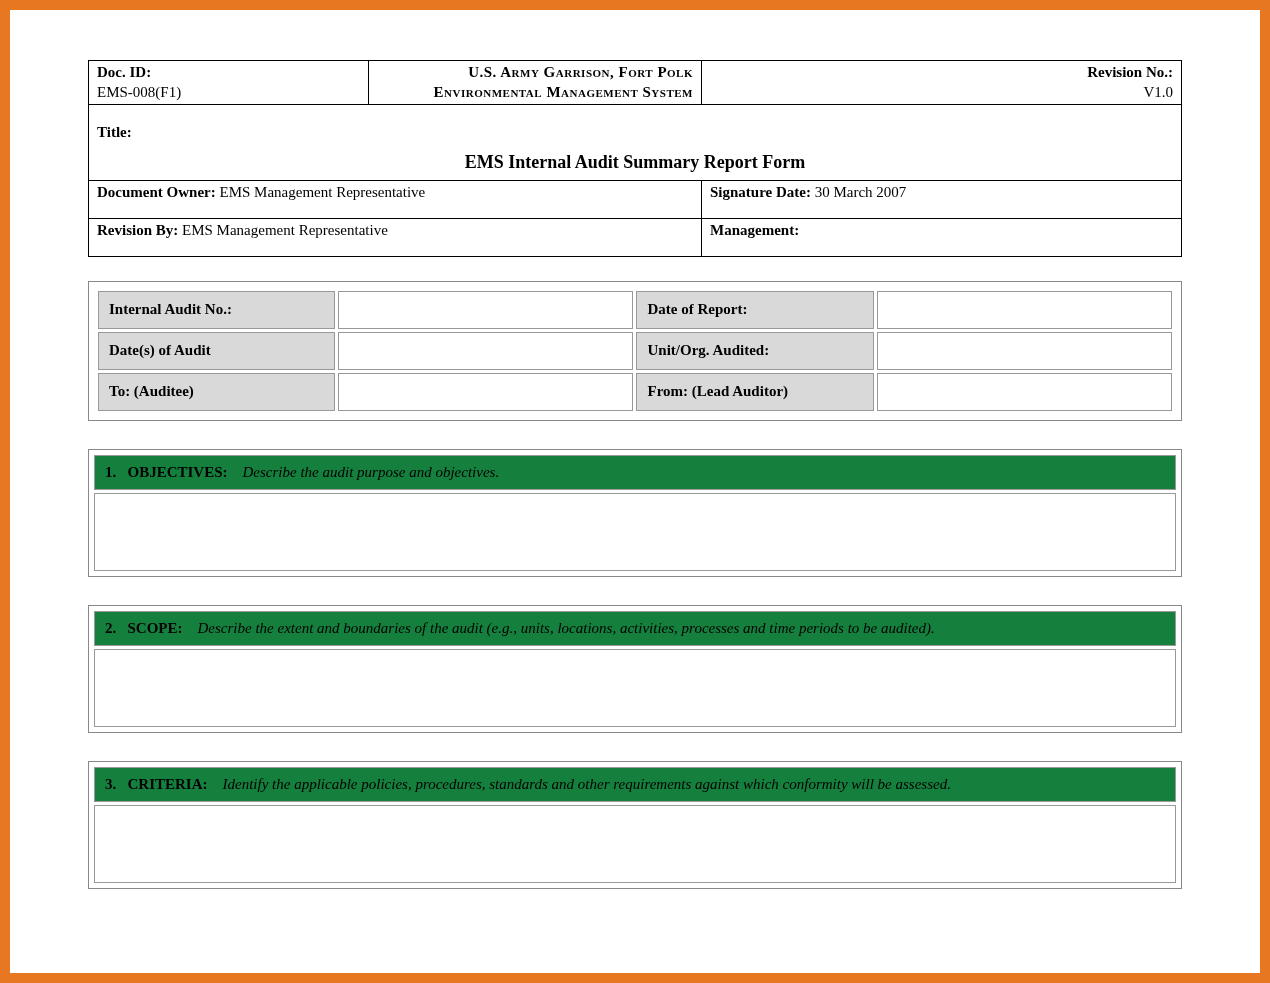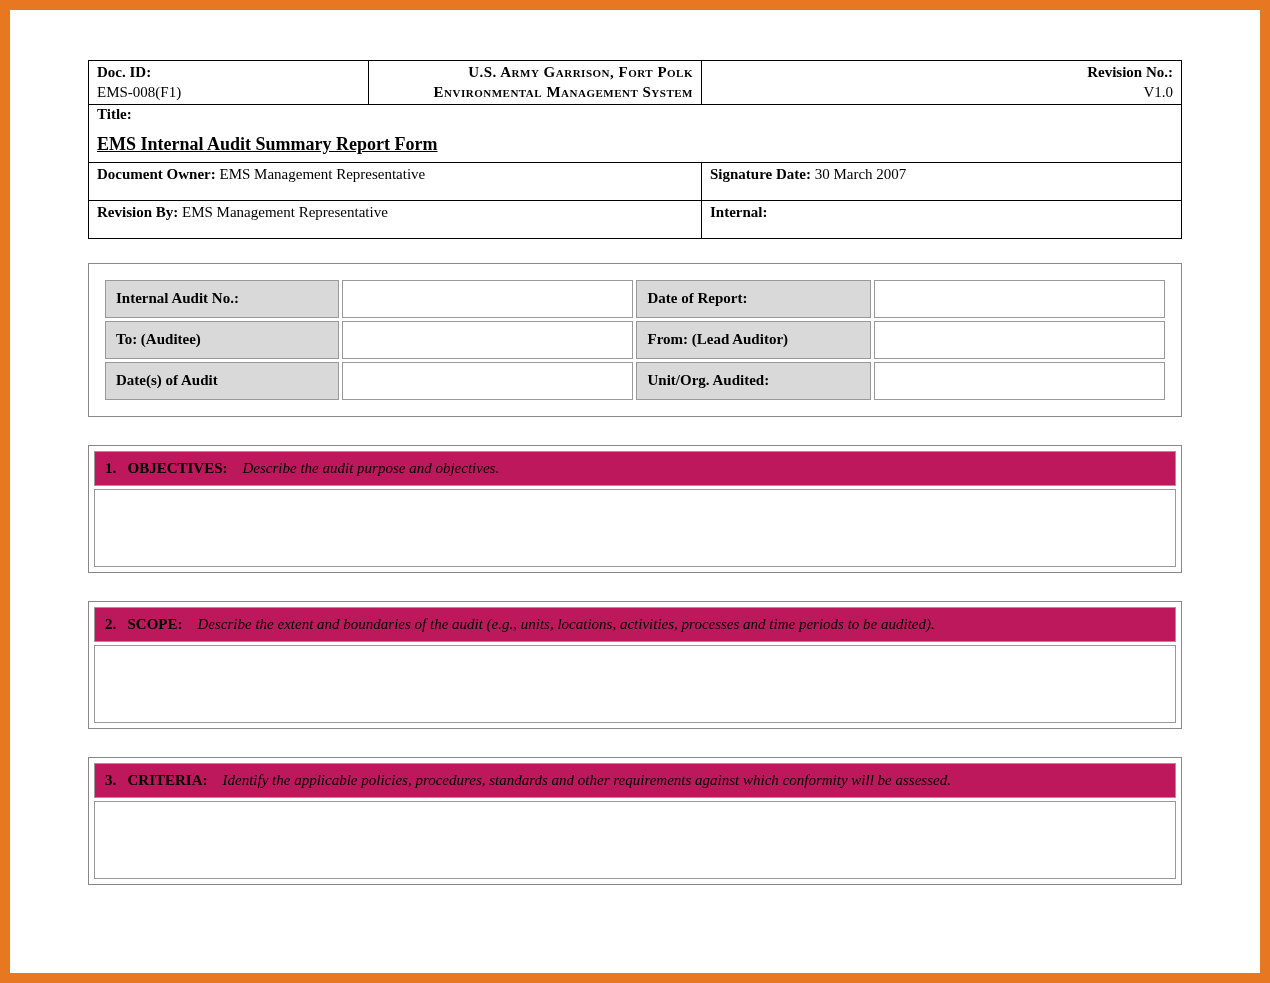--- a/index.html
+++ b/index.html
@@ -22,36 +22,36 @@
       vertical-align: top;
       font-size: 15px;
       line-height: 1.3;
     }
     .hdr-row1 td { height: 38px; }
     .hdr-doc-id { width: 280px; }
     .hdr-center { text-align: right; }
     .hdr-rev { width: 280px; text-align: right; }
     .small-caps { font-variant: small-caps; letter-spacing: 0.5px; }
     .bold { font-weight: bold; }
-    .title-row td { padding-top: 0; padding-bottom: 6px; }
+    .title-row td { padding-top: 18px; padding-bottom: 6px; }
     .form-title {
+      text-align: center;
       font-weight: bold;
       font-size: 18px;
       padding-top: 8px;
-      text-decoration: underline;
     }
     .owner-row td, .approved-row td { height: 38px; }
 
     .info-table {
       width: 100%;
       border-collapse: separate;
       border-spacing: 3px;
       border: 1px solid #888;
       margin-top: 24px;
-      padding: 13px;
+      padding: 6px;
     }
     .info-table td {
       border: 1px solid #999;
       padding: 8px 10px;
       height: 38px;
       font-size: 15px;
       vertical-align: middle;
     }
     .info-label {
       background: #d9d9d9;
@@ -71,21 +71,21 @@
       border-spacing: 3px;
       padding: 2px;
     }
     .section-block td {
       border: 1px solid #999;
       padding: 8px 10px;
       font-size: 15px;
       vertical-align: top;
     }
     .section-header {
-      background: #be185d;
+      background: #15803d;
       height: 30px;
     }
     .section-body {
       background: #fff;
       height: 78px;
     }
     .section-num { font-weight: bold; }
     .section-title { font-weight: bold; }
     .section-desc { font-style: italic; font-weight: normal; }
   </style>
@@ -123,44 +123,44 @@
       <span class="bold">Signature Date:</span>
       <span>30 March 2007</span>
     </td>
   </tr>
   <tr class="approved-row">
     <td colspan="2">
       <span class="bold">Revision By:</span>
       <span>EMS Management Representative</span>
     </td>
     <td>
-      <span class="bold">Internal:</span>
+      <span class="bold">Management:</span>
     </td>
   </tr>
 </tbody>
   </table>
 
 <table class="info-table">
   <tbody>
       <tr>
     <td class="info-label">Internal Audit No.:</td>
     <td class="info-value"></td>
     <td class="info-label">Date of Report:</td>
     <td class="info-value"></td>
   </tr>
   <tr>
+    <td class="info-label">Date(s) of Audit</td>
+    <td class="info-value"></td>
+    <td class="info-label">Unit/Org. Audited:</td>
+    <td class="info-value"></td>
+  </tr>
+  <tr>
     <td class="info-label">To: (Auditee)</td>
     <td class="info-value"></td>
     <td class="info-label">From: (Lead Auditor)</td>
-    <td class="info-value"></td>
-  </tr>
-  <tr>
-    <td class="info-label">Date(s) of Audit</td>
-    <td class="info-value"></td>
-    <td class="info-label">Unit/Org. Audited:</td>
     <td class="info-value"></td>
   </tr>
 </tbody>
   </table>
 
 <table class="section-block">
   <tbody>
       <tr>
     <td class="section-header">
       <span class="section-num">1.</span>

